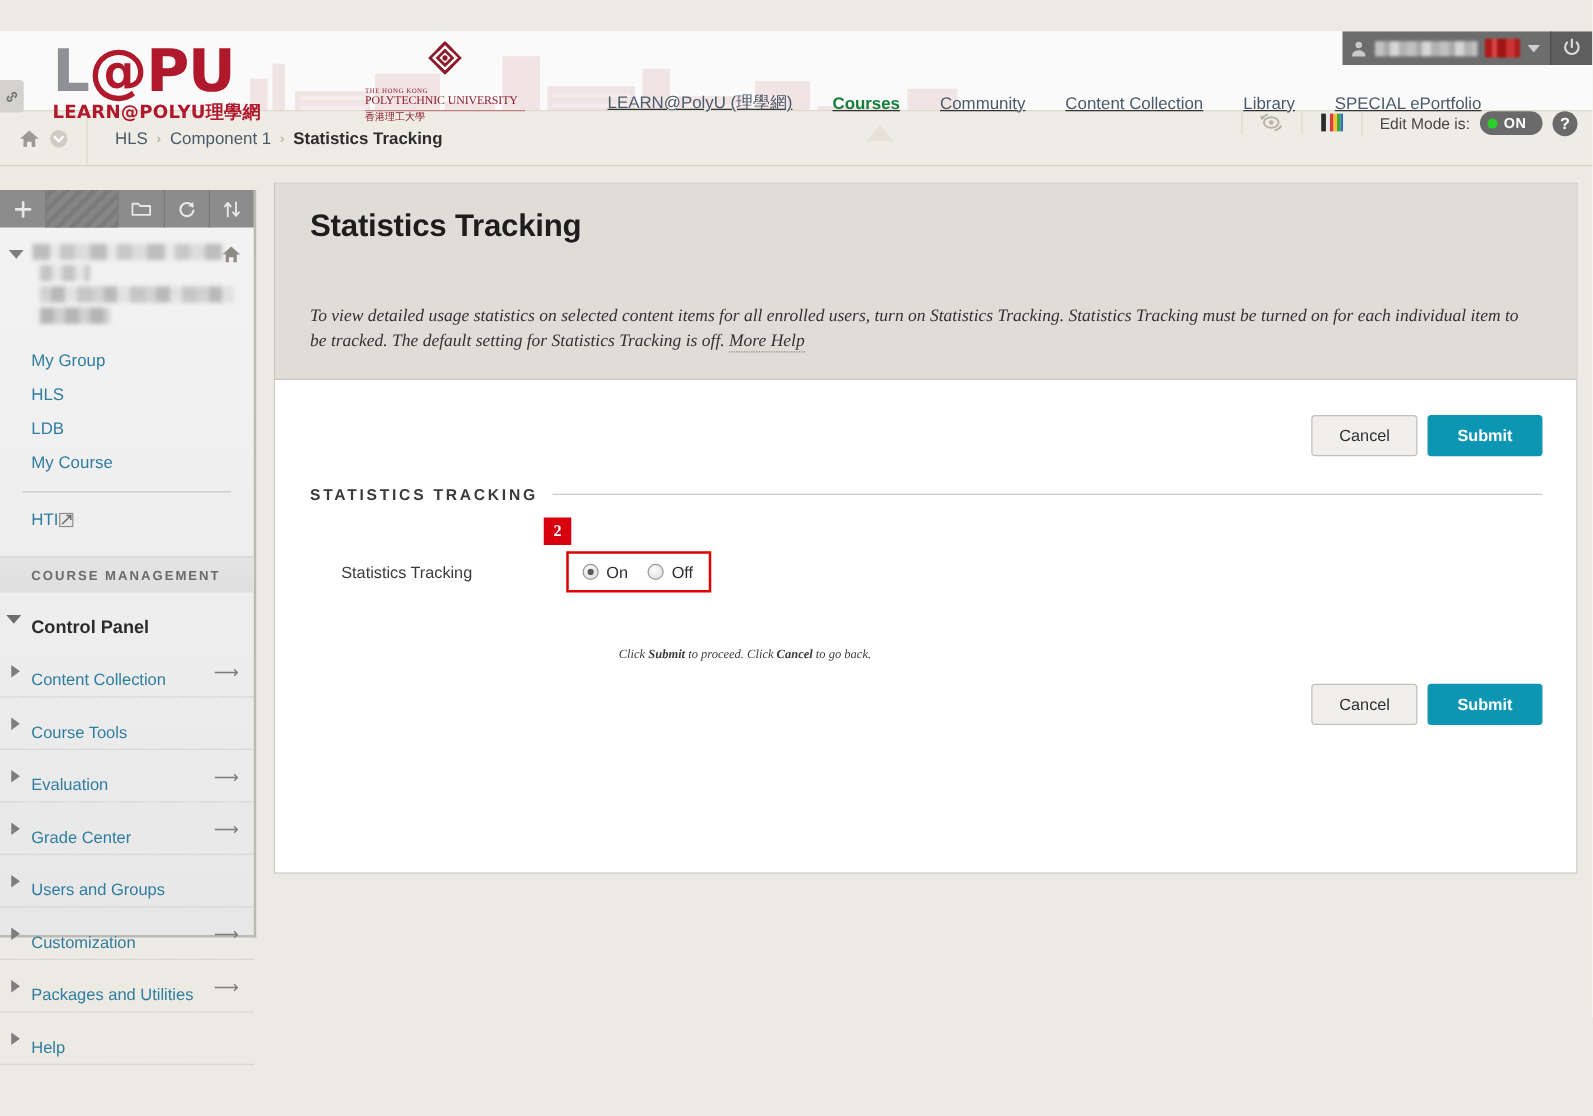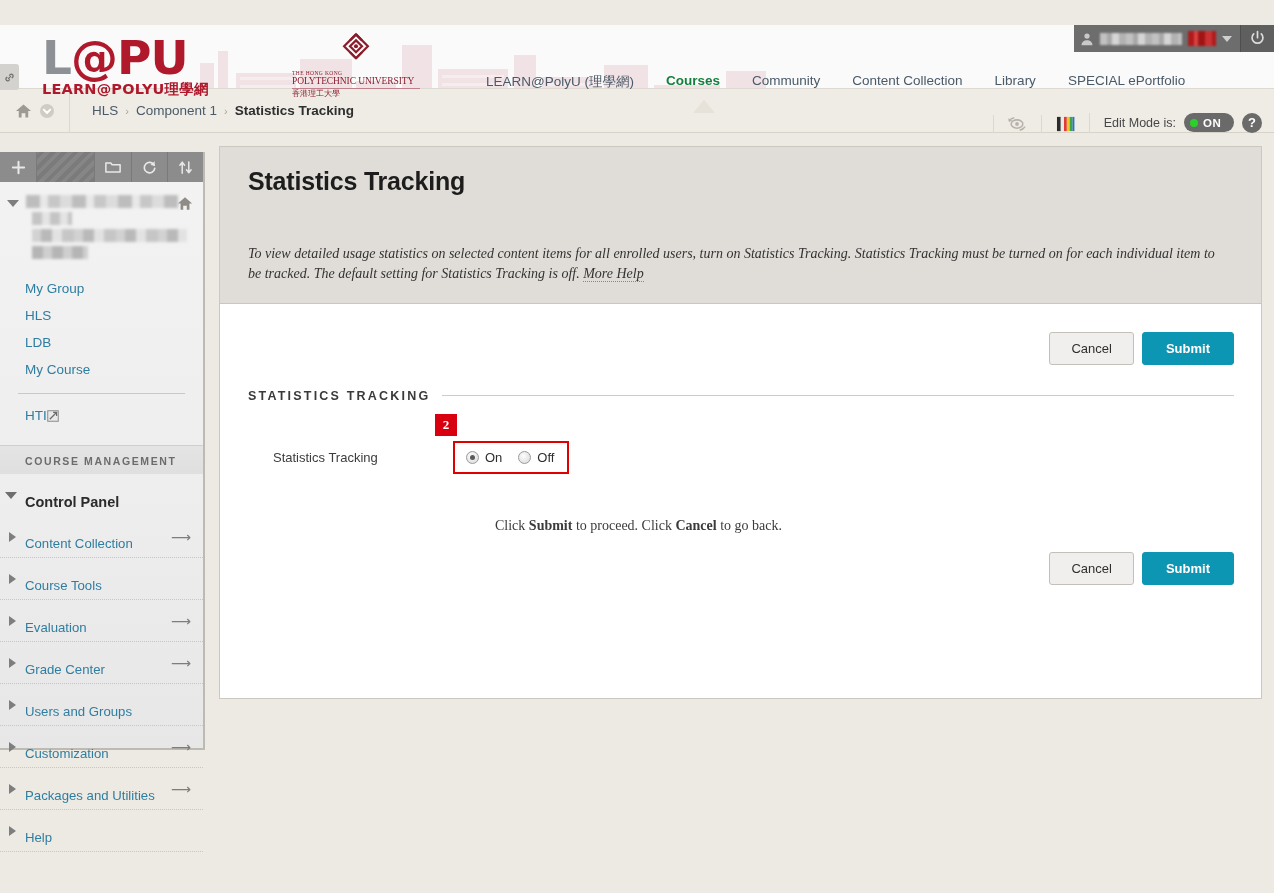--- a/index.html
+++ b/index.html
@@ -88,21 +88,21 @@
     border-top:6px solid #cfcfcf;
   }
   .power-box {
     background:#5f5f5f; width:34px; display:flex; align-items:center; justify-content:center;
     border-left:1px solid #4e4e4e;
   }
 
   
   .main-nav {
     position:absolute; left:470px; top:48px; z-index:4;
-    display:flex; align-items:flex-start; gap:0;
+    display:flex; align-items:center; gap:0;text-decoration:underline;
   }
   .main-nav a {
     color:#4a5a68; text-decoration:none; font-size:13.5px;
     padding:0 16px; white-space:nowrap;
   }
   .main-nav a.active { color:#15803d; font-weight:bold; }
   .nav-arrow {
     position:absolute; left:693px; top:75px; z-index:4;
     width:0;height:0;border-left:11px solid transparent;border-right:11px solid transparent;
     border-bottom:13px solid #e6e2da;
@@ -121,21 +121,21 @@
     background:#efece5; border-top:1px solid #ddd9d0; border-bottom:1px solid #d7d3c9;
     display:flex; align-items:center;
   }
   .crumb-home {
     width:70px; height:44px; display:flex; align-items:center; justify-content:center; gap:7px;
     border-right:1px solid #dcd8cf;
   }
   .crumb-path { padding-left:22px; display:flex; align-items:center; gap:7px; font-size:13.5px; color:#4a5a68; }
   .crumb-path .sep { color:#a9a59c; font-size:11px; }
   .crumb-path .cur { color:#2e2e2e; font-weight:bold; }
-  .crumb-right { margin-left:auto; display:flex; align-items:flex-end; height:44px; }
+  .crumb-right { margin-left:auto; display:flex; align-items:flex-start; height:44px; }
   .cr-cell { width:48px; display:flex; align-items:center; justify-content:center; border-left:1px solid #dcd8cf; }
   .editmode {
     display:flex; align-items:center; gap:8px; padding:0 12px 0 14px;
     border-left:1px solid #dcd8cf; font-size:12.5px; color:#474747;
   }
   .em-pill {
     background:#6a6a6a; color:#fff; border-radius:11px; height:19px; min-width:50px;
     display:flex; align-items:center; gap:5px; padding:0 9px 0 6px;
     font-size:11.5px; font-weight:bold; letter-spacing:.5px;
   }
@@ -275,21 +275,21 @@
     background:radial-gradient(circle at 40% 35%,#fdfdfd,#e3e3e3 70%);
     border:1px solid #9a9a9a; position:relative;
   }
   .rad.on::after {
     content:""; position:absolute; left:3px; top:3px; width:5px; height:5px;
     border-radius:50%; background:#5a5a5a;
   }
   .radio-item span { font-size:13px; color:#2e2e2e; }
 
   .hint-line {
-    font-family:"Liberation Serif", serif; font-size:14px;
+    font-family:"Liberation Serif", serif; font-style:italic; font-size:10px;
     color:#3b3b3b; margin:44px 0 0 275px;
   }
   .hint-line b { font-weight:bold; }
 </style>
 </head>
 <body>
 
 <div class="top-header">
 
   <svg class="skyline" viewBox="0 0 620 80" preserveAspectRatio="none">

